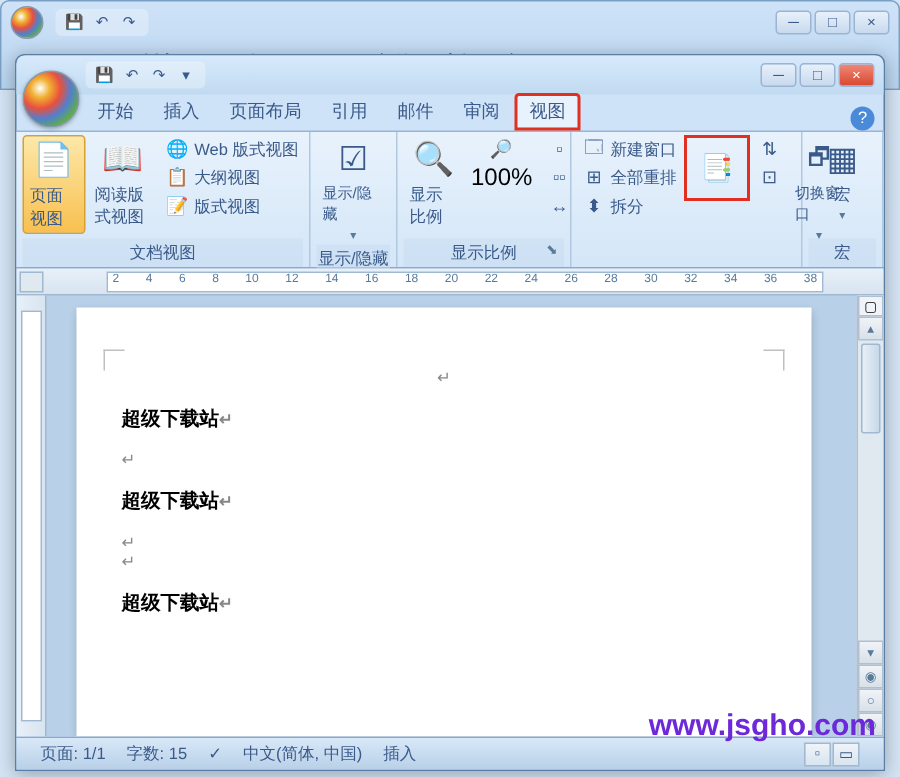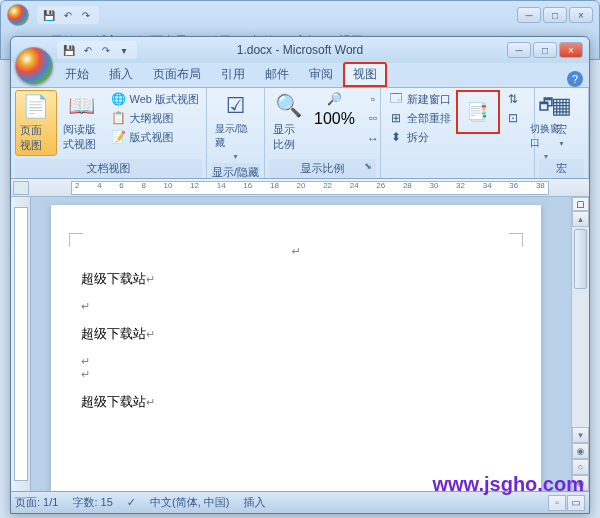--- a/index.html
+++ b/index.html
@@ -50,30 +50,30 @@
 .ruler-h-inner { position: absolute; left: 60px; right: 40px; height: 14px; background: #fff; border: 1px solid #a0b8d0; }
 .ruler-marks { position: absolute; left: 60px; right: 40px; top: 2px; display: flex; justify-content: space-between; font-size: 8px; padding: 0 4px; }
 .ruler-corner { position: absolute; left: 2px; top: 2px; width: 16px; height: 14px; background: #e0e8f0; border: 1px solid #a0b8d0; }
 .doc-body { flex: 1; display: flex; position: relative; }
 .ruler-v { width: 20px; background: linear-gradient(90deg, #e8f0f8, #d8e4f0); border-right: 1px solid #a0b8d0; position: relative; }
 .ruler-v-inner { position: absolute; top: 10px; bottom: 10px; left: 3px; width: 14px; background: #fff; border: 1px solid #a0b8d0; }
 .page { background: #fff; margin: 8px 0 0 20px; width: 490px; box-shadow: 0 2px 6px rgba(0,0,0,0.2); padding: 40px 30px; position: relative; }
 .corner-mark { position: absolute; width: 14px; height: 14px; border: 1px solid #c0c0c0; }
 .cm-tl { top: 28px; left: 18px; border-right: none; border-bottom: none; }
 .cm-tr { top: 28px; right: 18px; border-left: none; border-bottom: none; }
-.para { font-size: 13px; color: #000; margin: 12px 0; font-family: SimSun; }
+.para { font-size: 13px; color: #000; margin: 12px 0; font-family: SimSun; font-weight: bold; }
 .para-mark { color: #888; font-size: 11px; }
 .scrollbar-v { position: absolute; right: 0; top: 0; bottom: 0; width: 18px; background: #e0e8f0; border-left: 1px solid #b0c0d0; display: flex; flex-direction: column; }
 .scroll-btn { height: 16px; background: linear-gradient(#f0f4f8, #d8e0e8); border: 1px solid #b0c0d0; font-size: 9px; display: flex; align-items: center; justify-content: center; color: #5a7a9a; }
 .scroll-thumb { margin: 2px; flex: 0 0 60px; background: linear-gradient(90deg, #e8f0f8, #c8d8e8); border: 1px solid #a0b8d0; border-radius: 2px; }
 .scroll-track { flex: 1; }
 .ruler-toggle { height: 14px; background: #f0f4f8; border: 1px solid #b0c0d0; font-size: 9px; display: flex; align-items: center; justify-content: center; }
 
 
-.statusbar { height: 22px; background: linear-gradient(#d8e8f8, #b8d0e8); border-top: 1px solid #8aa8c8; display: flex; align-items: center; font-size: 11px; color: #3a5a8a; padding: 0 4px; gap: 14px; }
+.statusbar { height: 22px; background: linear-gradient(#d8e8f8, #b8d0e8); border-top: 1px solid #8aa8c8; display: flex; align-items: center; font-size: 11px; color: #3a5a8a; padding: 0 16px; gap: 14px; }
 .view-btns { margin-left: auto; display: flex; gap: 1px; }
 .view-btn { width: 18px; height: 16px; background: linear-gradient(#f0f4f8, #d8e4f0); border: 1px solid #a0b8d0; font-size: 10px; display: flex; align-items: center; justify-content: center; }
 
 
 .watermark { position: absolute; right: 16px; bottom: 22px; text-align: right; pointer-events: none; }
 .wm-main { font-size: 26px; font-weight: bold; color: #30b030; -webkit-text-stroke: 1px #108010; text-shadow: 1px 1px 0 #fff; font-style: italic; }
 .wm-sub { font-size: 20px; color: #6d28d9; font-weight: bold; }
 </style>
 </head>
 <body>
@@ -104,21 +104,20 @@
 </div>
 
 <div class="front-window">
   <div class="front-titlebar">
     <div class="qat" style="margin-left:40px">
       <div class="qat-btn">💾</div>
       <div class="qat-btn">↶</div>
       <div class="qat-btn">↷</div>
       <div class="qat-btn">▾</div>
     </div>
-    <div class="front-title">1.docx - Microsoft Word</div>
     <div class="win-controls">
       <div class="win-btn">─</div>
       <div class="win-btn">□</div>
       <div class="win-btn win-btn-close">×</div>
     </div>
   </div>
 
   <div class="tabs-row">
     <div class="office-orb"></div>
     <div class="tab">开始</div>

